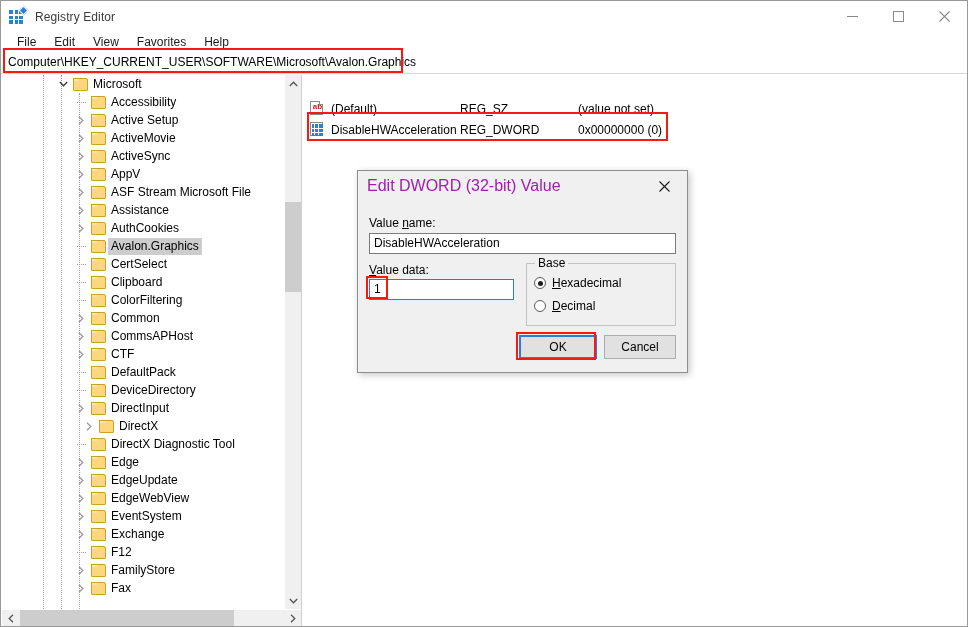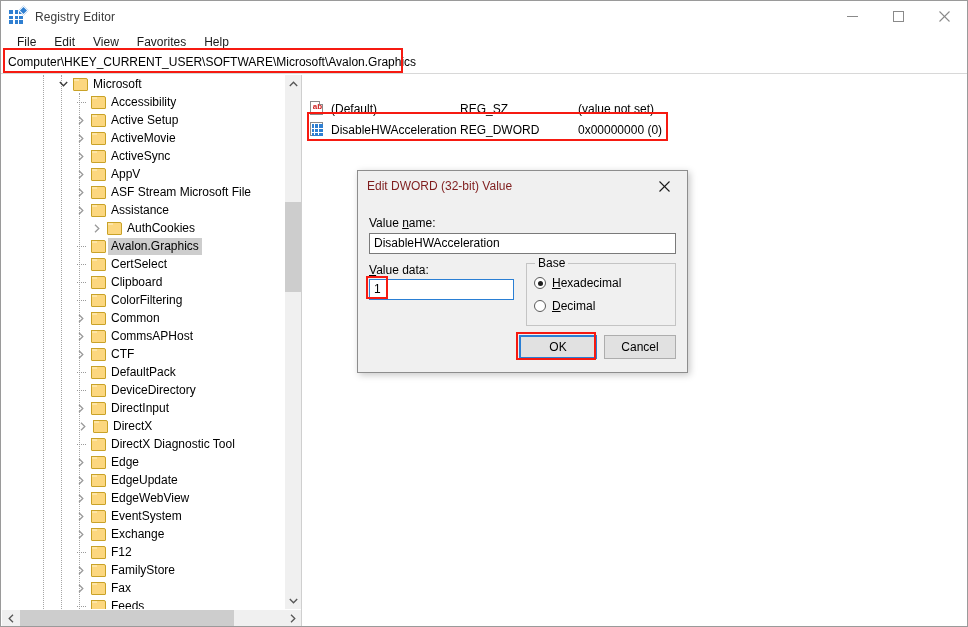--- a/index.html
+++ b/index.html
@@ -312,21 +312,21 @@
     box-shadow: 2px 2px 7px rgba(0,0,0,.22);
     z-index: 50;
   }
   .dlg-title {
     position: absolute; left: 0; top: 0;
     width: 329px; height: 30px;
     background: #f0f0f0;
     display: flex; align-items: center;
   }
   .dlg-title-text {
-    font-size: 12px; color: #7f1d1d;
+    font-size: 16px; color: #a21caf;
     margin-left: 9px;
     text-align: center;
   }
   .dlg-close {
     position: absolute; right: 0; top: 0;
     width: 45px; height: 30px;
     display: flex; align-items: center; justify-content: center;
   }
   .dlg-label {
     position: absolute;
@@ -528,21 +528,21 @@
             <svg width="6" height="9" viewBox="0 0 6 9">
               <polyline points="1,0.8 4.8,4.5 1,8.2" fill="none" stroke="#9a9a9a" stroke-width="1.3"></polyline>
             </svg>
           </div>
           <div class="folder" style="left: 89px; top: 3px;">
             <div class="back"></div>
             <div class="flap"></div>
           </div>
           <div class="tree-label" style="left: 106px; top: 1px;">Assistance</div>
         </div>
-        <div class="tree-row" style="position: absolute; left: 16px; top: 144px; width: 290px;">
+        <div class="tree-row" style="position: absolute; left: 0px; top: 144px; width: 290px;">
           <div class="twisty" style="left: 72px;">
             <svg width="6" height="9" viewBox="0 0 6 9">
               <polyline points="1,0.8 4.8,4.5 1,8.2" fill="none" stroke="#9a9a9a" stroke-width="1.3"></polyline>
             </svg>
           </div>
           <div class="folder" style="left: 89px; top: 3px;">
             <div class="back"></div>
             <div class="flap"></div>
           </div>
           <div class="tree-label" style="left: 106px; top: 1px;">AuthCookies</div>
@@ -648,21 +648,21 @@
             <svg width="6" height="9" viewBox="0 0 6 9">
               <polyline points="1,0.8 4.8,4.5 1,8.2" fill="none" stroke="#9a9a9a" stroke-width="1.3"></polyline>
             </svg>
           </div>
           <div class="folder" style="left: 89px; top: 3px;">
             <div class="back"></div>
             <div class="flap"></div>
           </div>
           <div class="tree-label" style="left: 106px; top: 1px;">DirectInput</div>
         </div>
-        <div class="tree-row" style="position: absolute; left: 2px; top: 342px; width: 282px;">
+        <div class="tree-row" style="position: absolute; left: 8px; top: 342px; width: 282px;">
           <div class="twisty" style="left: 72px;">
             <svg width="6" height="9" viewBox="0 0 6 9">
               <polyline points="1,0.8 4.8,4.5 1,8.2" fill="none" stroke="#9a9a9a" stroke-width="1.3"></polyline>
             </svg>
           </div>
           <div class="folder" style="left: 89px; top: 3px;">
             <div class="back"></div>
             <div class="flap"></div>
           </div>
           <div class="tree-label" style="left: 106px; top: 1px;">DirectX</div>
@@ -763,30 +763,20 @@
           <div class="twisty" style="left: 72px;">
             <svg width="6" height="9" viewBox="0 0 6 9">
               <polyline points="1,0.8 4.8,4.5 1,8.2" fill="none" stroke="#9a9a9a" stroke-width="1.3"></polyline>
             </svg>
           </div>
           <div class="folder" style="left: 89px; top: 3px;">
             <div class="back"></div>
             <div class="flap"></div>
           </div>
           <div class="tree-label" style="left: 106px; top: 1px;">Fax</div>
-        </div>
-        <div class="tree-row" style="position: absolute; left: 0px; top: 522px; width: 282px;">
-          <div class="dots" style="left: 72px;">
-            <i></i>
-          </div>
-          <div class="folder" style="left: 89px; top: 3px;">
-            <div class="back"></div>
-            <div class="flap"></div>
-          </div>
-          <div class="tree-label" style="left: 106px; top: 1px;">Feeds</div>
         </div>
       </div>
 
     <div class="vscroll">
       <div class="arrow up">
         <svg width="9" height="6" viewBox="0 0 9 6">
           <polyline points="0.8,5 4.5,1.2 8.2,5" fill="none" stroke="#555" stroke-width="1.3"></polyline>
         </svg>
       </div>
       <div class="thumb"></div>

